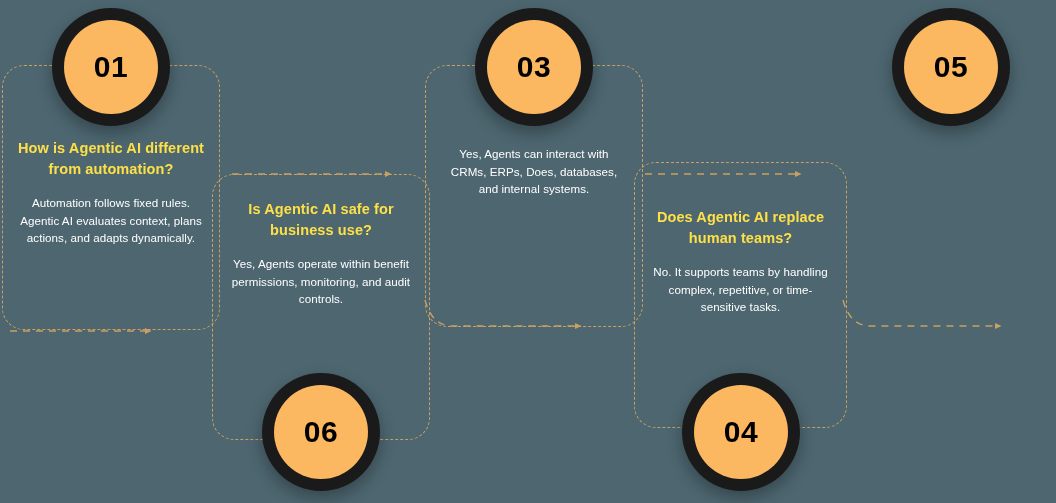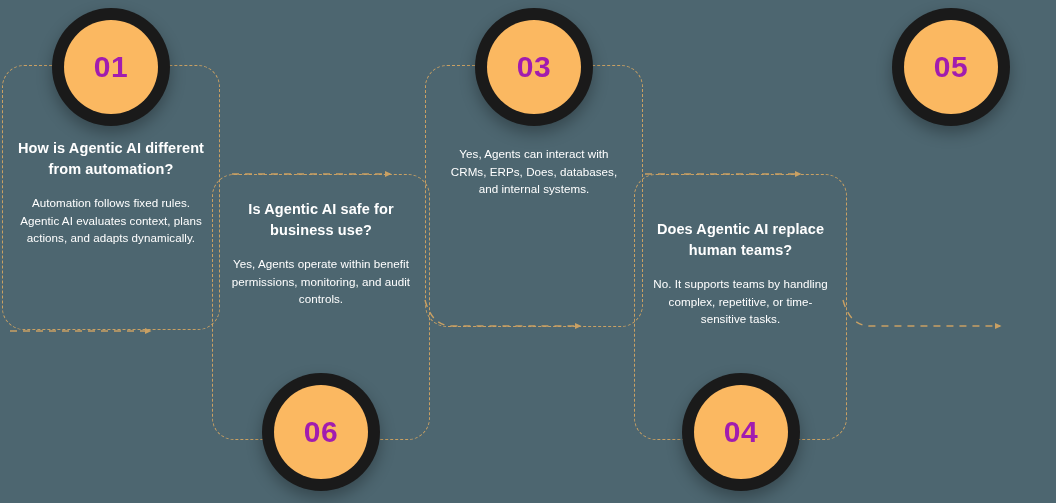--- a/index.html
+++ b/index.html
@@ -30,21 +30,21 @@
     position: absolute;
     box-sizing: border-box;
     border: 1.4px dashed #c9a063;
     border-radius: 22px;
     display: flex;
     flex-direction: column;
     align-items: center;
     text-align: center;
   }
   .card-title {
-    color: #ffffff;
+    color: #fde047;
     font-size: 14.5px;
     font-weight: bold;
     line-height: 1.48;
     letter-spacing: 0.1px;
     margin: 0;
     padding: 0 12px;
   }
   .card-body {
     color: #ffffff;
     font-size: 11.6px;
@@ -68,21 +68,21 @@
   .badge-inner {
     width: 94px;
     height: 94px;
     border-radius: 50%;
     background: #fbb861;
     display: flex;
     align-items: center;
     justify-content: center;
   }
   .badge-num {
-    color: #a21caf;
+    color: #000000;
     font-size: 30px;
     font-weight: bold;
     letter-spacing: 0.5px;
     line-height: 1;
   }
 </style>
 </head>
 <body>
 
 <div id="canvas">
@@ -127,21 +127,21 @@
 
   <div class="card" style="left:425px; top:65px; width:218px; height:262px; padding-top:66px;">
     <div class="card-body" style="margin-top:13px;">Yes, Agents can interact with CRMs, ERPs, Does, databases, and internal systems.</div>
   </div>
   <div class="badge" style="left:475px; top:8px;">
     <div class="badge-inner">
       <span class="badge-num">03</span>
     </div>
   </div>
 
-  <div class="card" style="left:634px; top:174px; width:213px; height:266px; padding-top:44px;">
+  <div class="card" style="left:634px; top:162px; width:213px; height:266px; padding-top:44px;">
     <div class="card-title">Does Agentic AI replace human teams?</div>
     <div class="card-body" style="margin-top:13px;">No. It supports teams by handling complex, repetitive, or time-sensitive tasks.</div>
   </div>
   <div class="badge" style="left:682px; top:373px;">
     <div class="badge-inner">
       <span class="badge-num">04</span>
     </div>
   </div>
 
   <div class="badge" style="left:892px; top:8px;">

